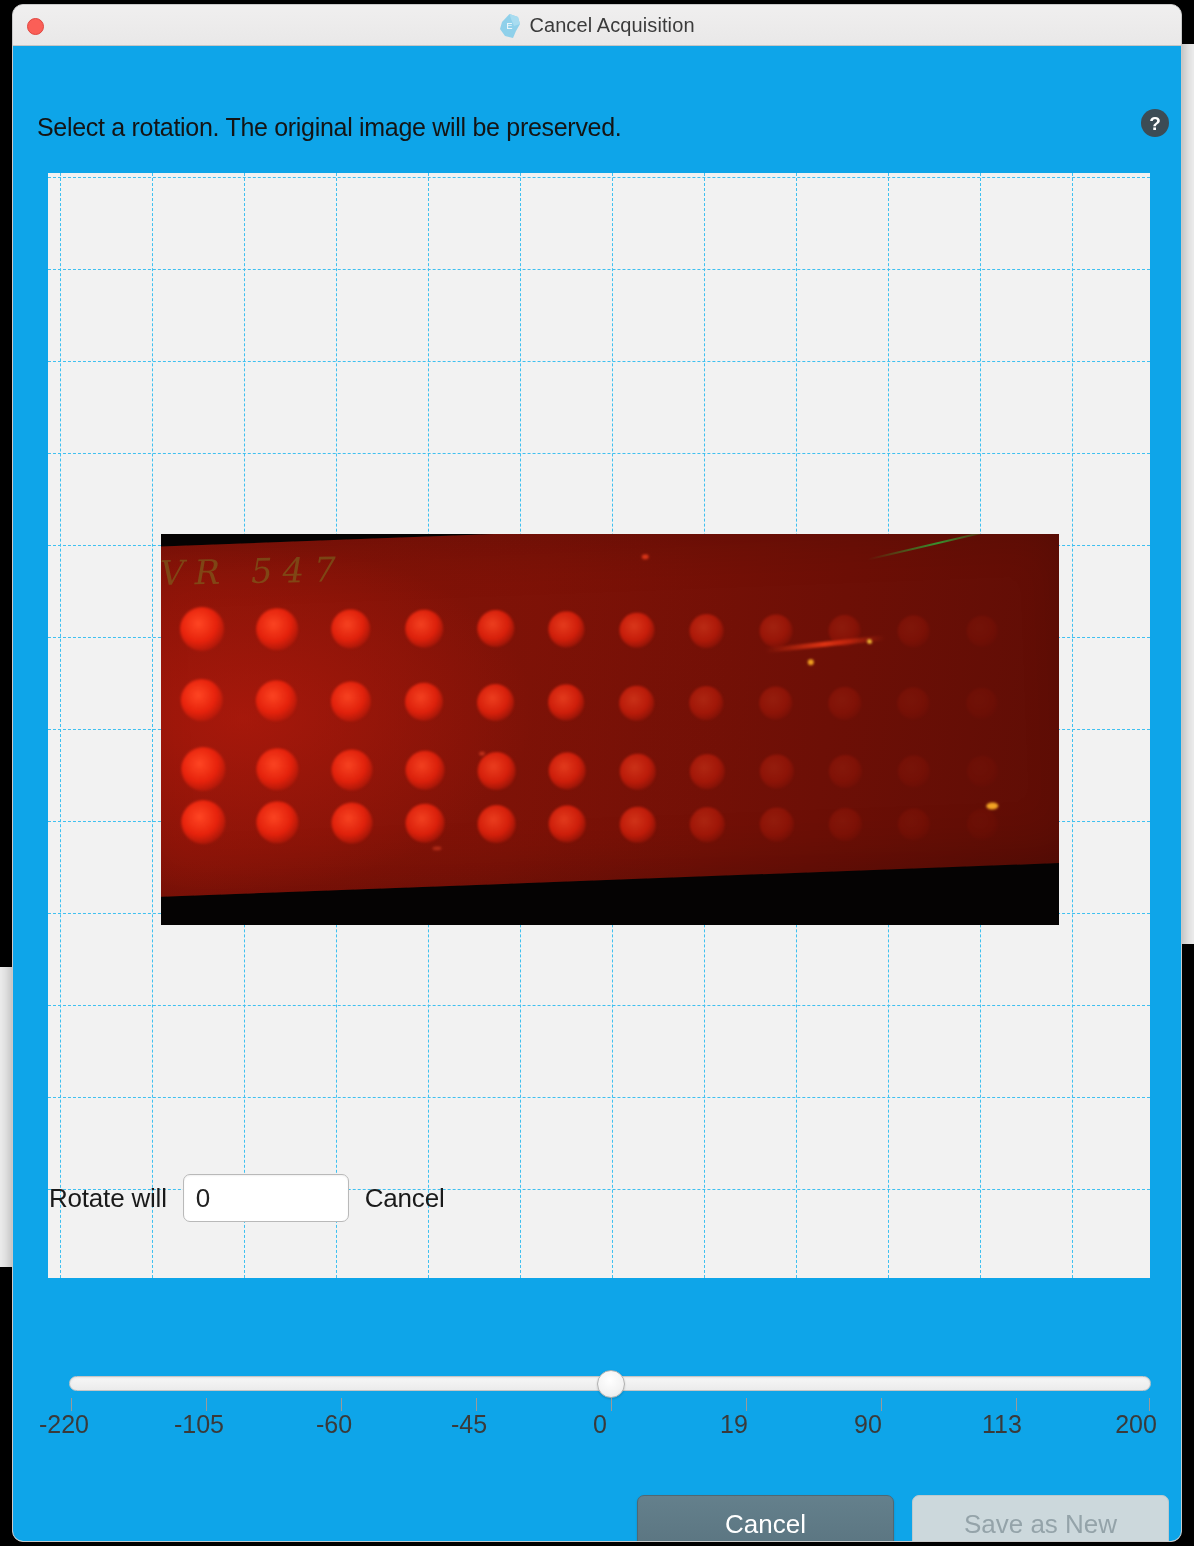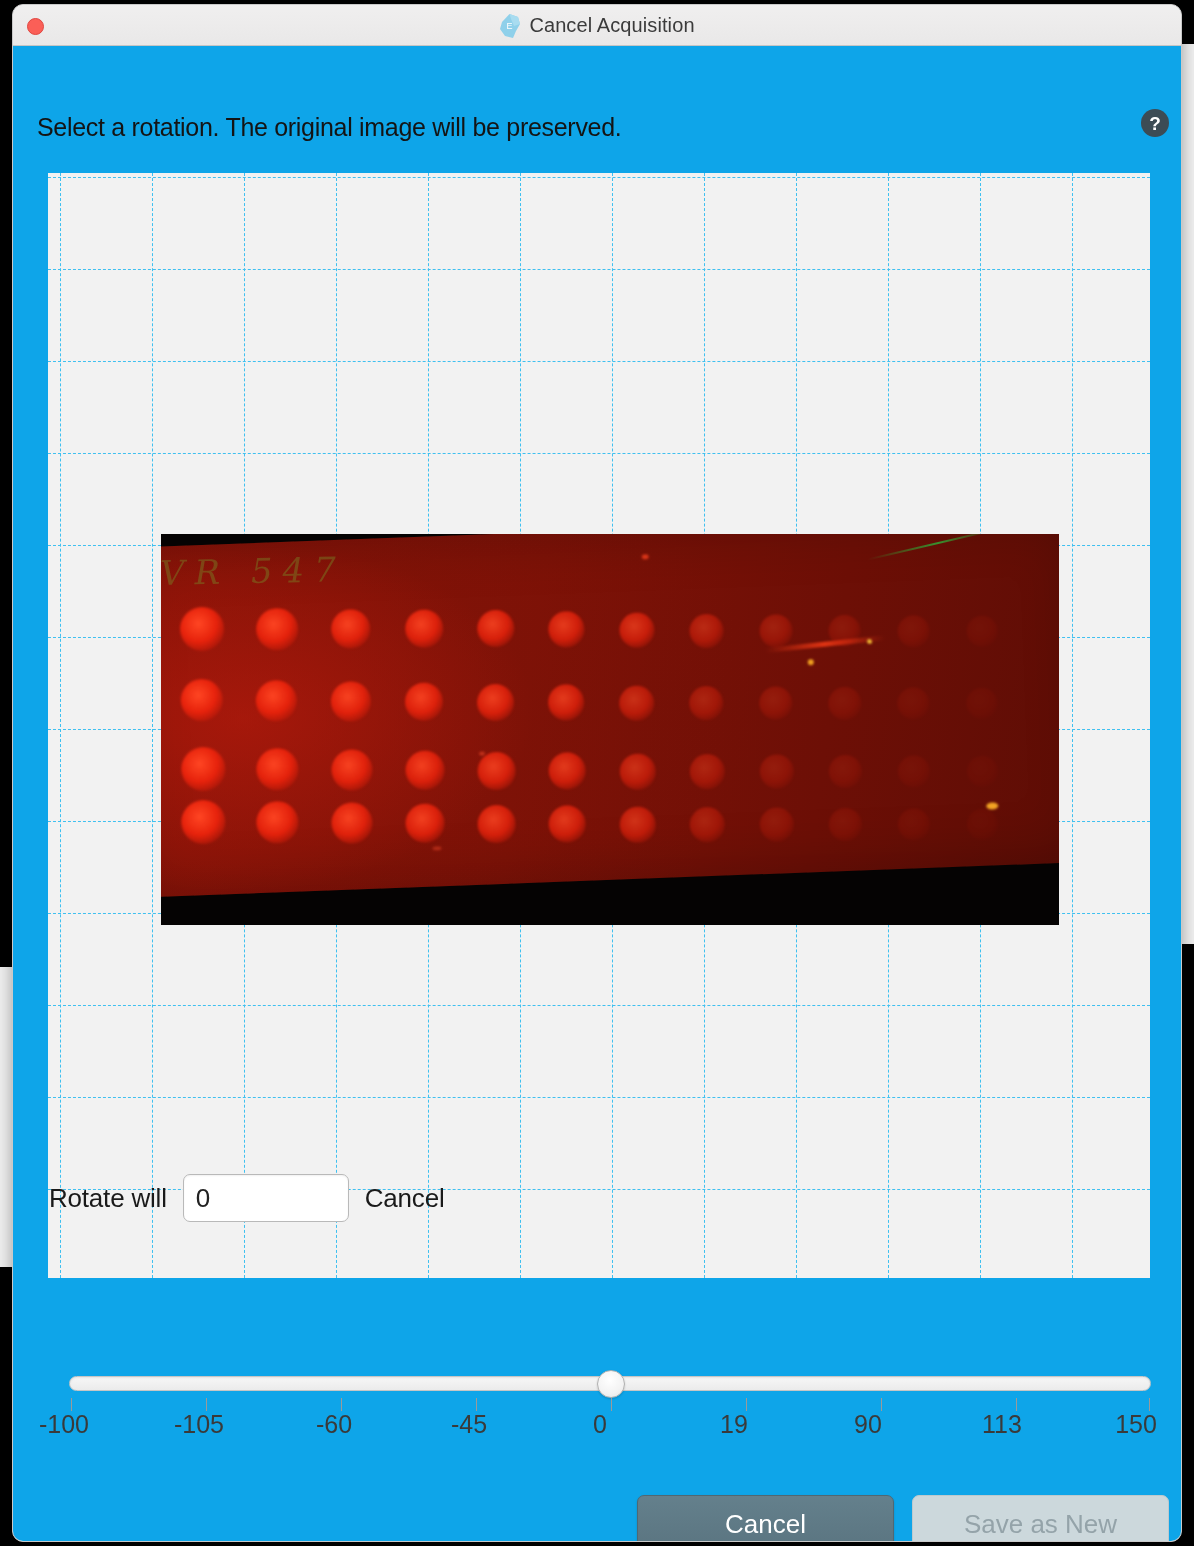--- a/index.html
+++ b/index.html
@@ -438,29 +438,29 @@
       <div class="tick" style="left:272px;"></div>
       <div class="tick" style="left:407px;"></div>
       <div class="tick" style="left:542px;"></div>
       <div class="tick" style="left:677px;"></div>
       <div class="tick" style="left:812px;"></div>
       <div class="tick" style="left:947px;"></div>
       <div class="tick" style="left:1080px;"></div>
     </div>
 
     <div id="tick-labels">
-      <span class="tick-label" style="left:51px;">-100</span>
+      <span class="tick-label" style="left:51px;">-220</span>
       <span class="tick-label" style="left:186px;">-105</span>
       <span class="tick-label" style="left:321px;">-60</span>
       <span class="tick-label" style="left:456px;">-45</span>
       <span class="tick-label" style="left:587px;">0</span>
       <span class="tick-label" style="left:721px;">19</span>
       <span class="tick-label" style="left:855px;">90</span>
       <span class="tick-label" style="left:989px;">113</span>
-      <span class="tick-label" style="left:1123px;">150</span>
+      <span class="tick-label" style="left:1123px;">200</span>
     </div>
 
     <div id="footer">
       <div class="btn" id="cancel-button">Cancel</div>
       <div class="btn" id="save-as-new-button">Save as New</div>
     </div>
 
   </div>
 </div>
 

